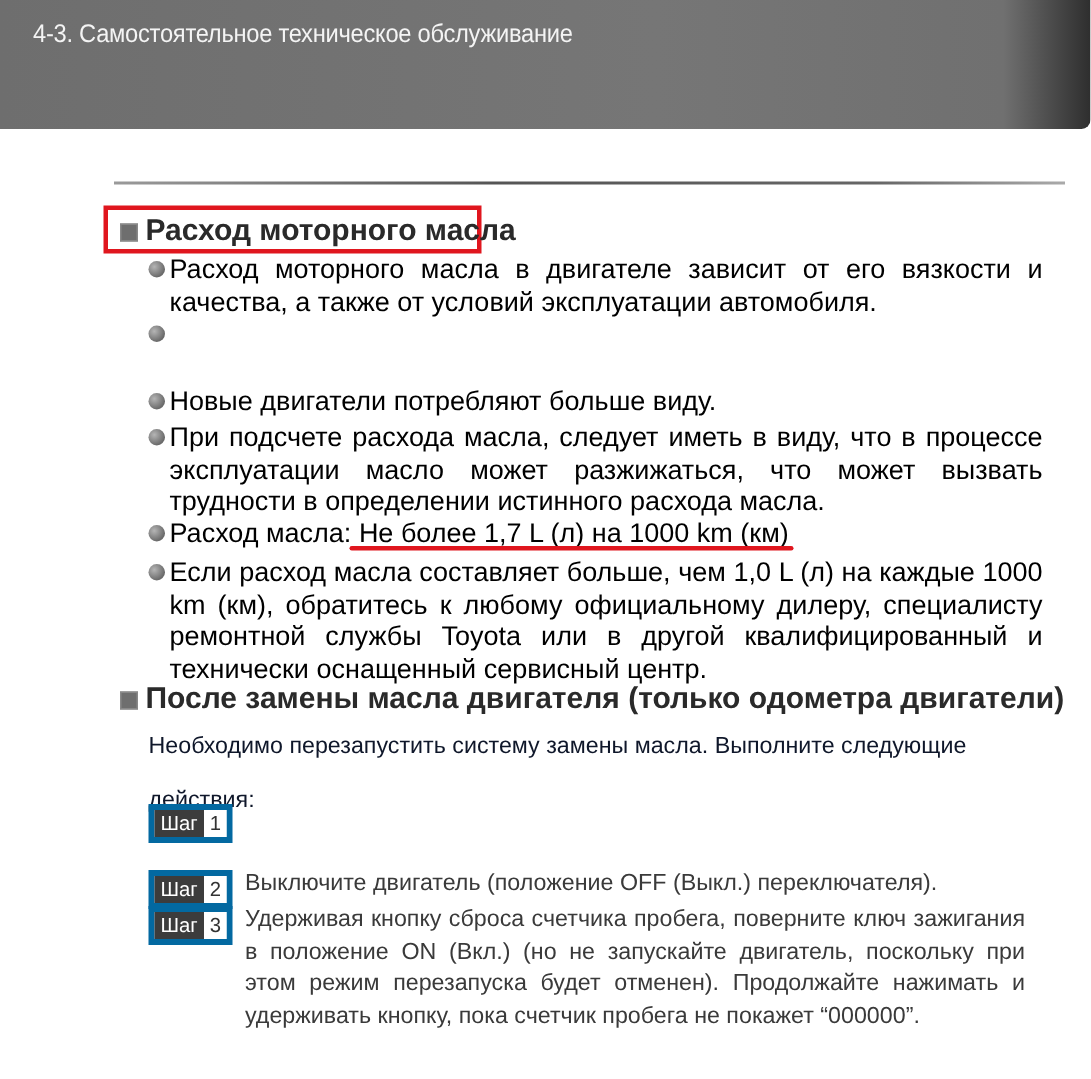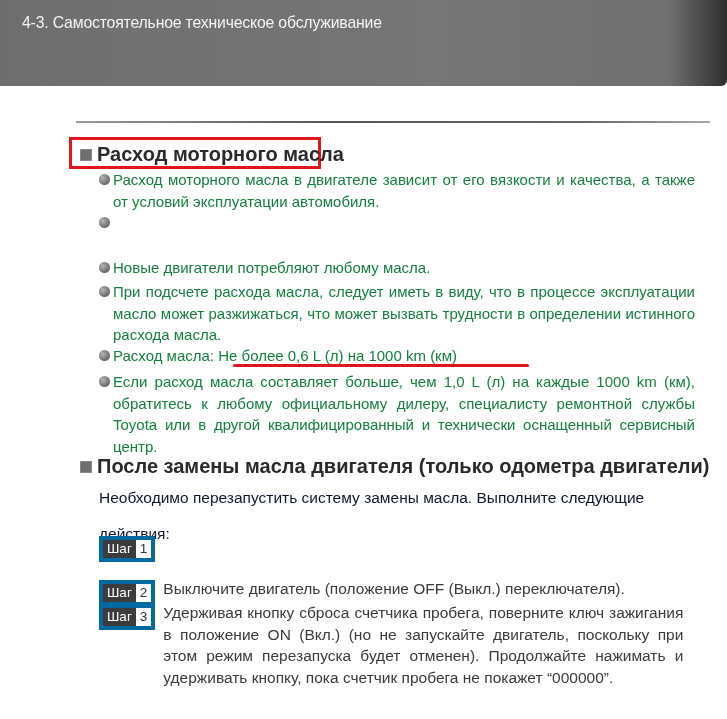--- a/index.html
+++ b/index.html
@@ -30,21 +30,21 @@
     .sq {
       display: inline-block; width: 10px; height: 10px; margin-right: 5px;
       background: #6e6e6e; border: 1px solid #888;
     }
     .highlight-box {
       position: absolute; left: 69px; top: 137px; width: 252px; height: 32px;
       border: 3px solid #e0161e; box-sizing: border-box;
     }
     .bullet {
       position: absolute; left: 99px; width: 596px;
-      font-size: 15px; line-height: 21.5px; color: #15803d; text-align: justify;
+      font-size: 18px; line-height: 21.5px; color: #000000; text-align: justify;
       padding-left: 14px; box-sizing: border-box;
     }
     .dot {
       position: absolute; left: 0; top: 5px; width: 11px; height: 11px; border-radius: 50%;
       background: radial-gradient(circle at 35% 35%, #b5b5b5, #6a6a6a 70%);
     }
     .underline-red {
       position: absolute; left: 233px; top: 364px; width: 296px; height: 3px;
       background: #e0161e; border-radius: 2px;
     }
@@ -81,29 +81,29 @@
 
 <div class="bullet" style="top:169px;">
   <span class="dot"></span>
   <span>Расход моторного масла в двигателе зависит от его вязкости и качества, а также от условий эксплуатации автомобиля.</span>
 </div>
 <div class="bullet" style="top:212px;">
   <span class="dot"></span>
 </div>
 <div class="bullet" style="top:257px;">
   <span class="dot"></span>
-  <span>Новые двигатели потребляют любому масла.</span>
+  <span>Новые двигатели потребляют больше виду.</span>
 </div>
 <div class="bullet" style="top:281px;">
   <span class="dot"></span>
   <span>При подсчете расхода масла, следует иметь в виду, что в процессе эксплуатации масло может разжижаться, что может вызвать трудности в определении истинного расхода масла.</span>
 </div>
 <div class="bullet" style="top:345px;">
   <span class="dot"></span>
-  <span>Расход масла: </span><span>Не более 0,6 L (л) на 1000 km (км)</span>
+  <span>Расход масла: </span><span>Не более 1,7 L (л) на 1000 km (км)</span>
 </div>
 <div class="underline-red"></div>
 <div class="bullet" style="top:371px;">
   <span class="dot"></span>
   <span>Если расход масла составляет больше, чем 1,0 L (л) на каждые 1000 km (км), обратитесь к любому официальному дилеру, специалисту ремонтной службы Toyota или в другой квалифицированный и технически оснащенный сервисный центр.</span>
 </div>
 
 <div class="section-title" style="left:80px; top:455px;">
   <span class="sq"></span>
   <span>После замены масла двигателя (только одометра двигатели)</span>

